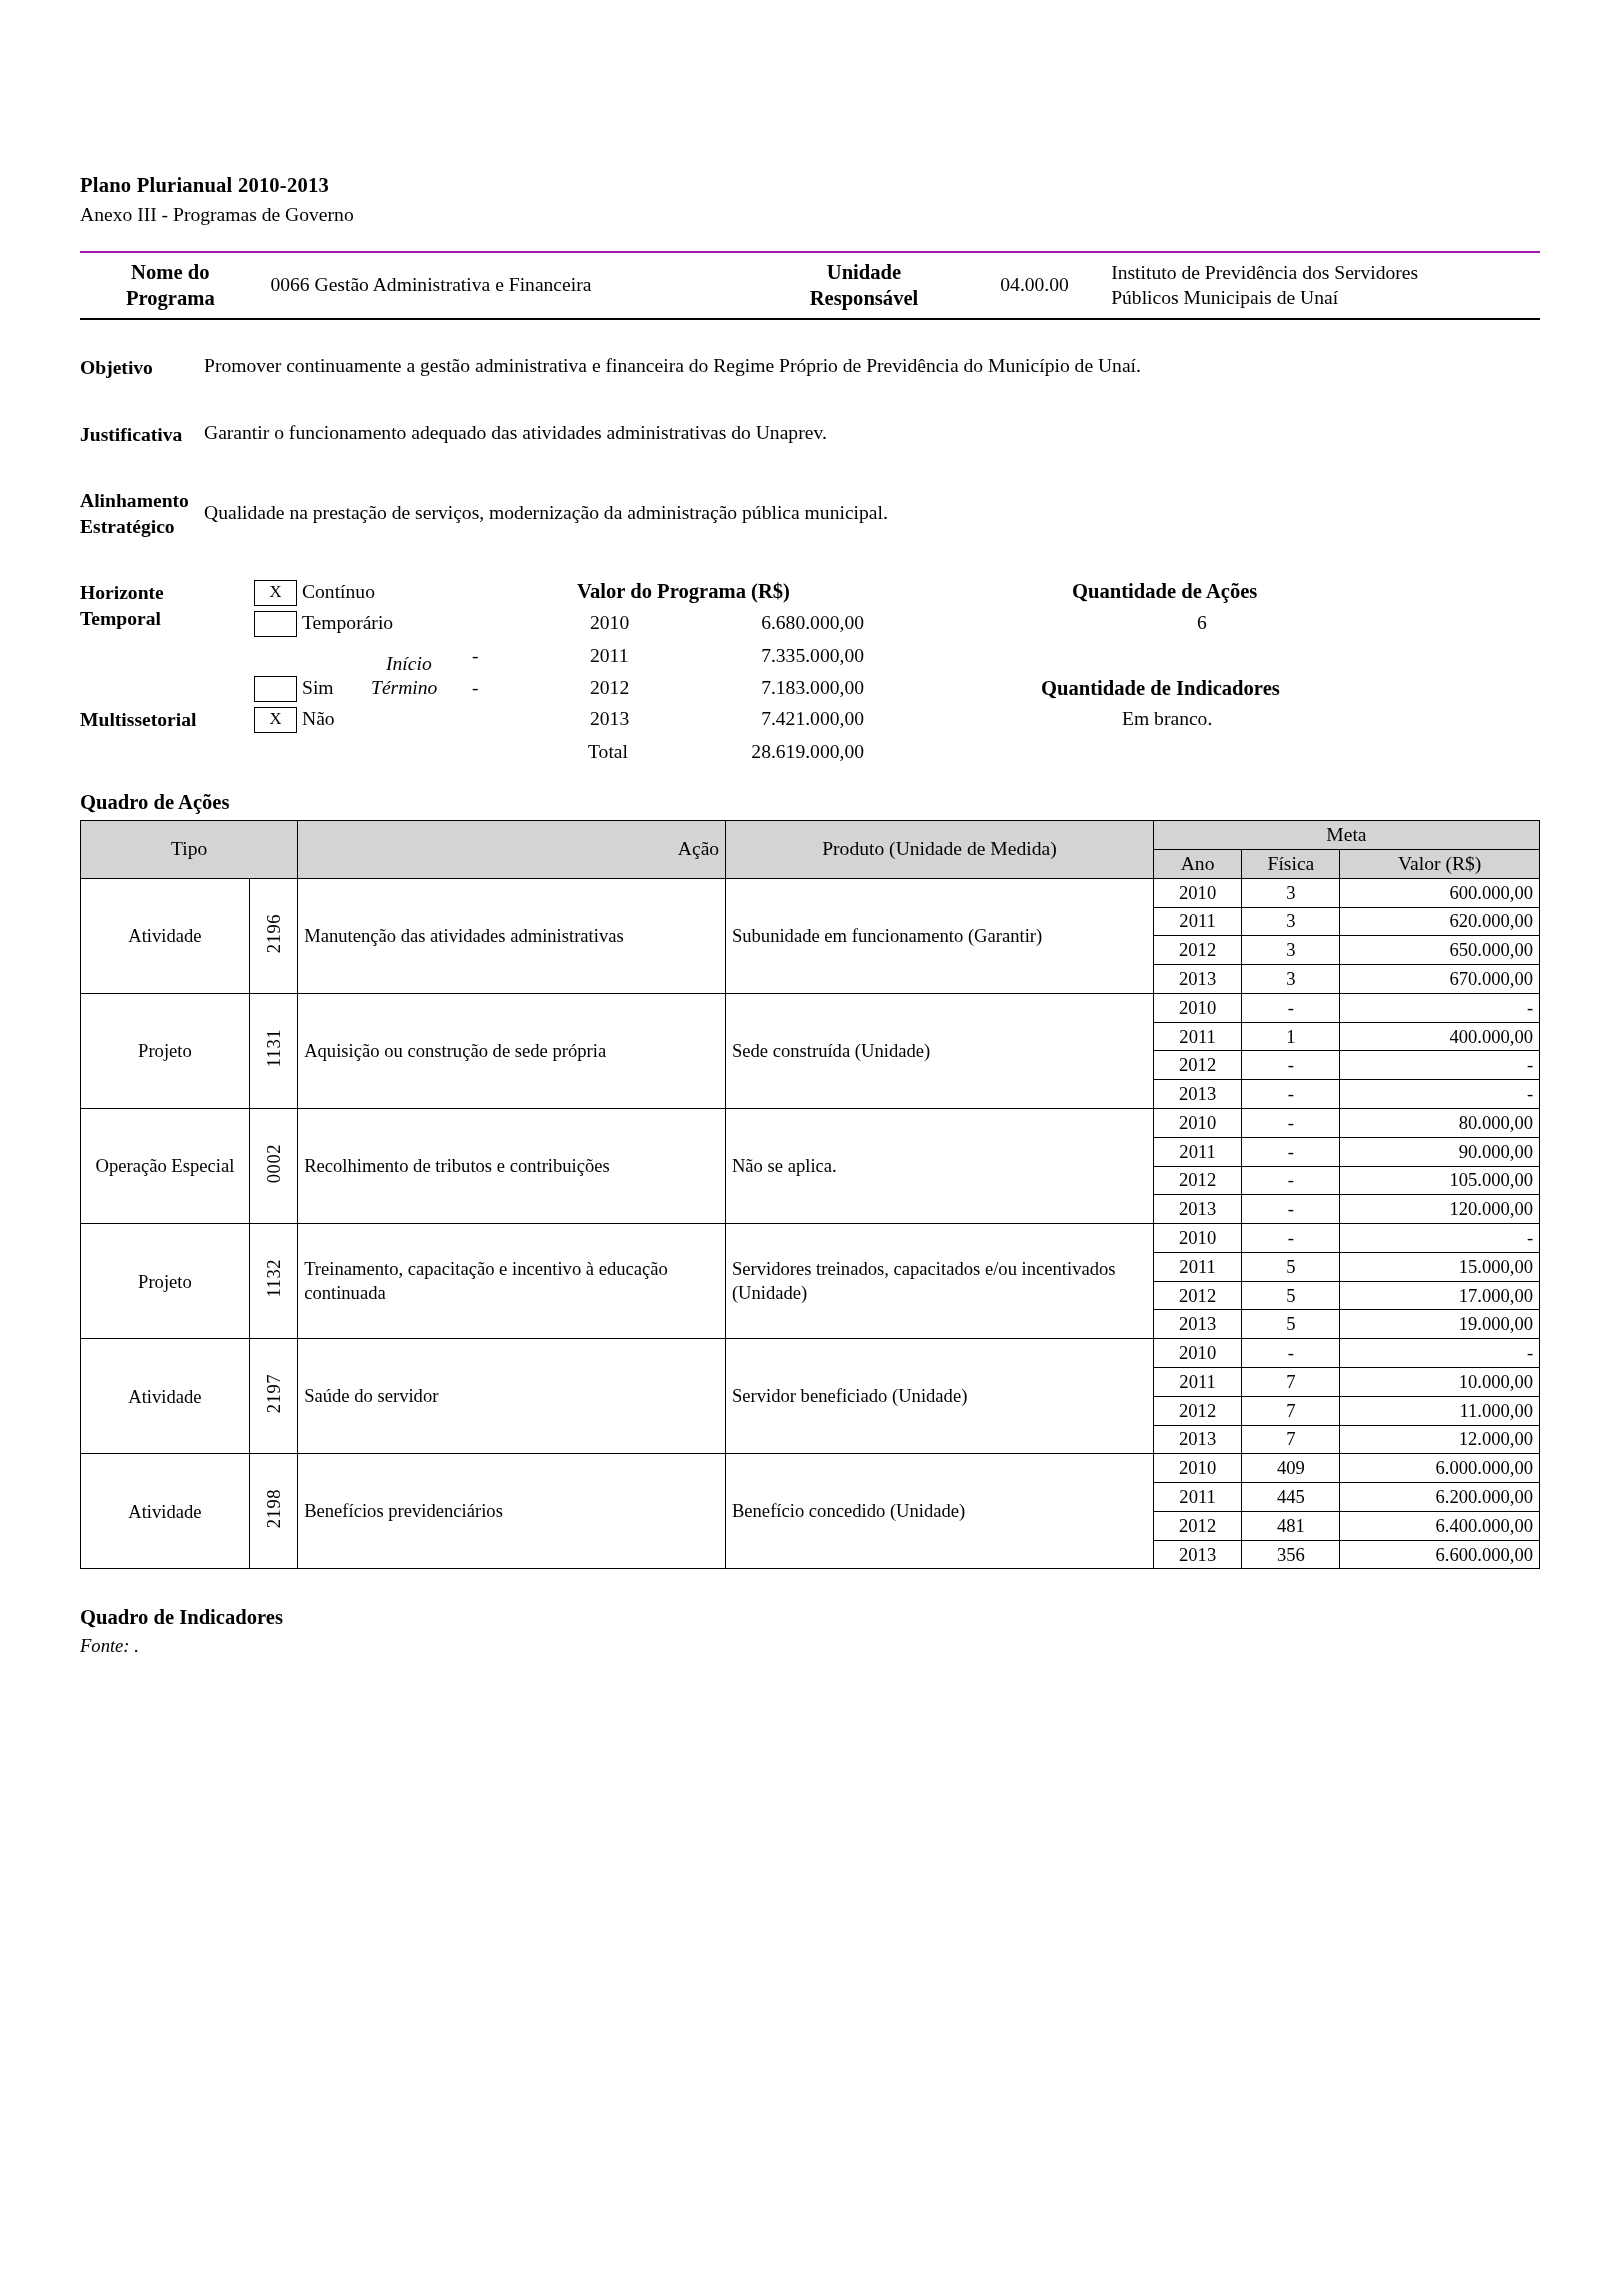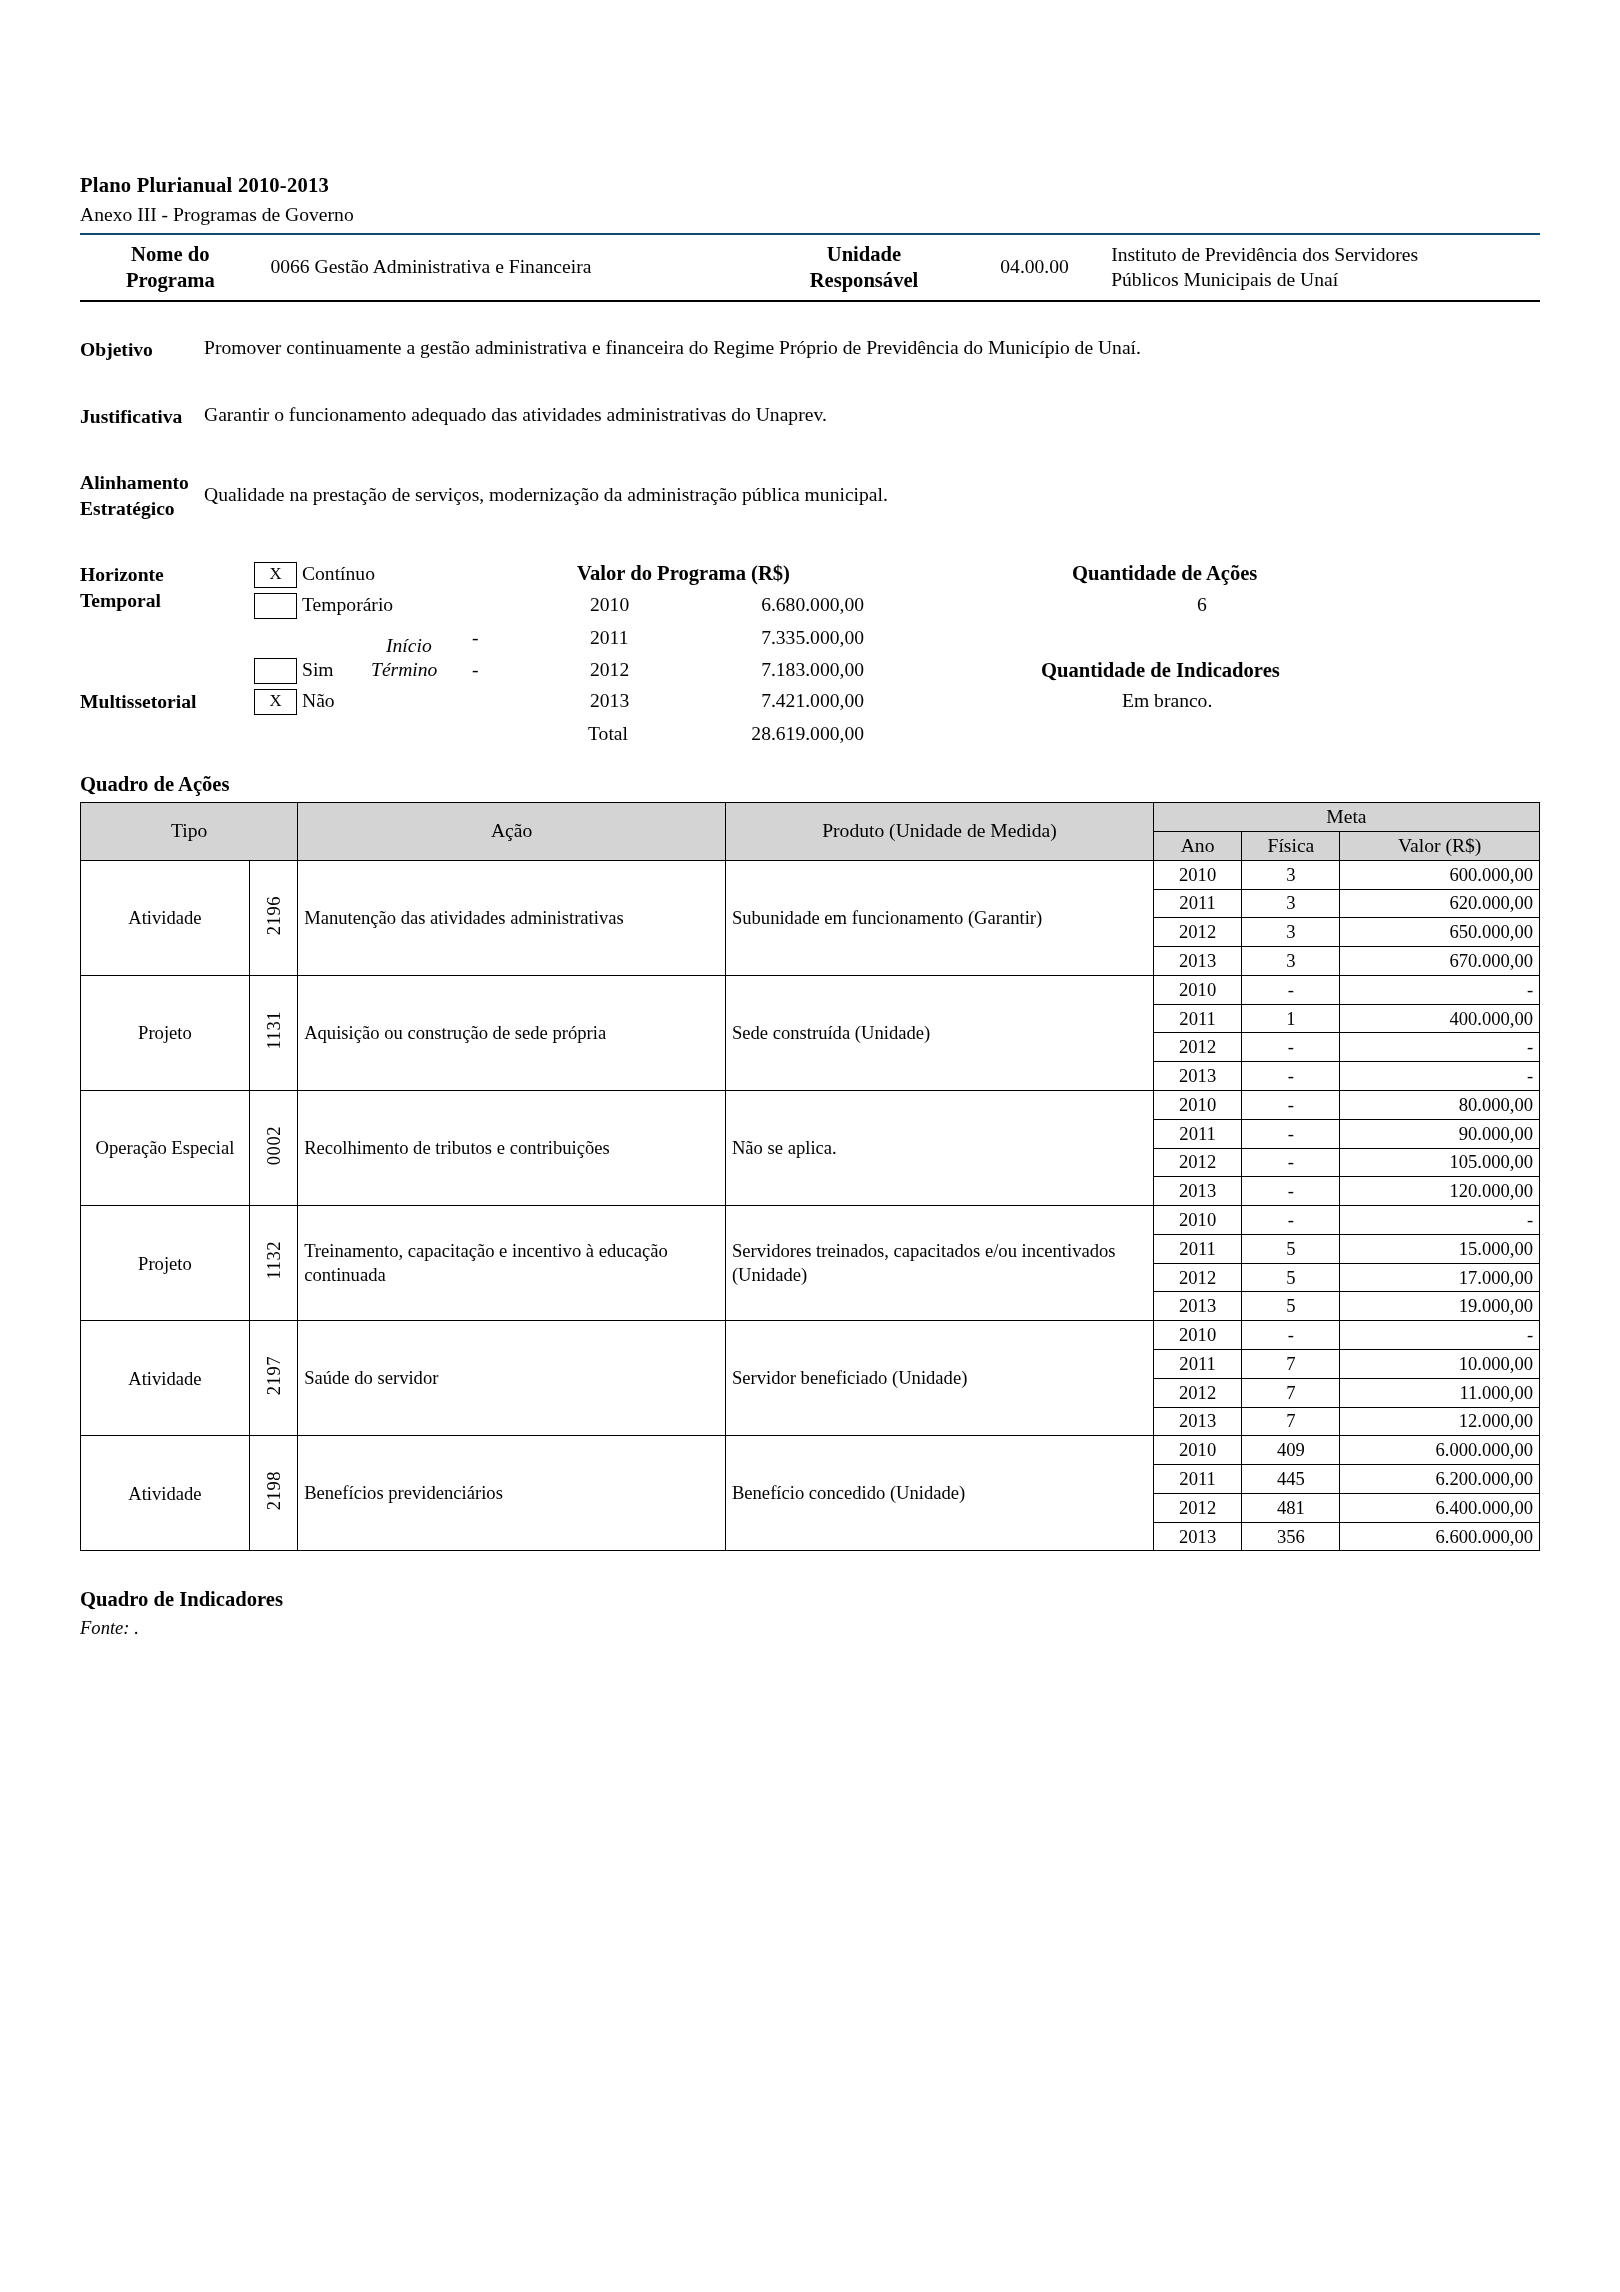--- a/index.html
+++ b/index.html
@@ -31,22 +31,22 @@
     font-size: 20.6px;
     font-weight: bold;
     letter-spacing: 0.2px;
   }
   .doc-subtitle {
     font-size: 19.6px;
     margin-top: 6.9px;
   }
   
   .header-band {
-    margin-top: 7px;
-    border-top: 2px solid #0c4a6e;
+    margin-top: 25px;
+    border-top: 2px solid #a21caf;
     border-bottom: 2px solid #000;
     display: flex;
     align-items: stretch;
     padding: 5.9px 0 6.9px 0;
   }
   .hb-label {
     font-weight: bold;
     font-size: 20.6px;
     text-align: center;
     line-height: 1.28;
@@ -274,21 +274,21 @@
       <div class="money-head" style="left:949px; top:97px;">Quantidade de Indicadores</div>
       <div class="chk-txt" style="left:1042px; top:128px;">Em branco.</div>
     </div>
 
     <div class="section-title" style="margin-top:39px;">Quadro de Ações</div>
 
     <table class="grid">
       <thead>
         <tr>
           <th colspan="2" rowspan="2">Tipo</th>
-          <th rowspan="2" style="width:392px;">Ação</th>
+          <th rowspan="2" style="width:392px;text-align:right;">Ação</th>
           <th rowspan="2" style="width:392px;">Produto (Unidade de Medida)</th>
           <th colspan="3" class="meta-head">Meta</th>
         </tr>
         <tr>
           <th style="width:71px;">Ano</th>
           <th style="width:80px;">Física</th>
           <th style="width:176px;">Valor (R$)</th>
         </tr>
       </thead>
       <tbody>

